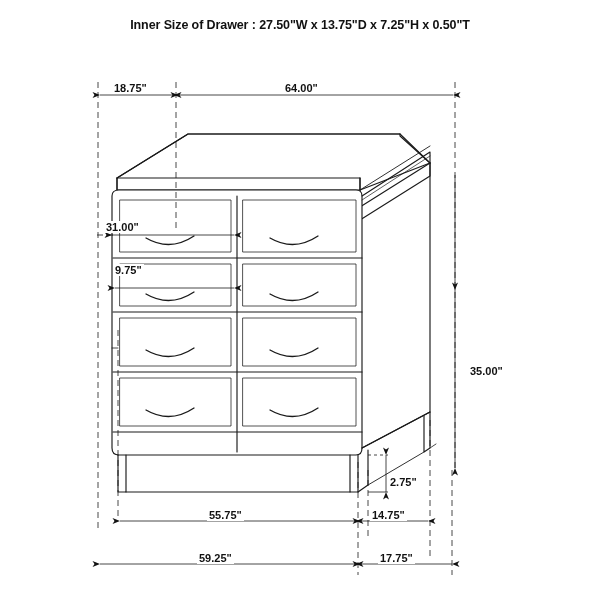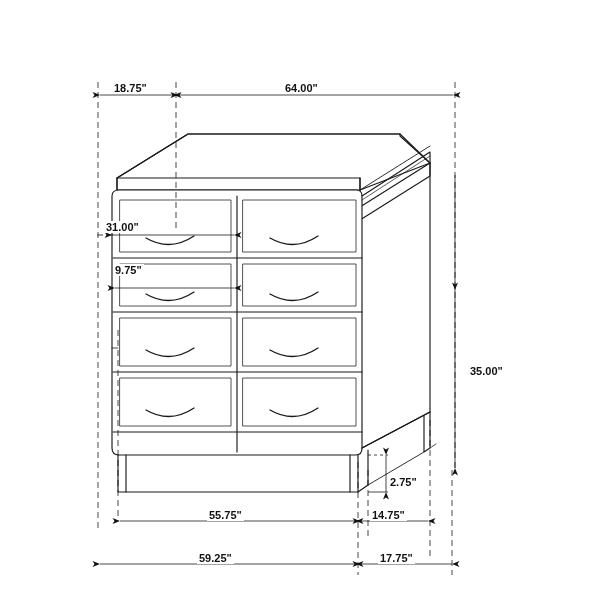--- a/index.html
+++ b/index.html
@@ -44,20 +44,21 @@
     padding: 0 2px;
     white-space: nowrap;
     line-height: 12px;
   }
 </style>
 </head>
 <body>
 
 <div id="stage">
 
+  <div id="title">Inner Size of Drawer : 27.50"W x 13.75"D x 7.25"H x 0.50"T</div>
 
   <svg width="600" height="600" viewBox="0 0 600 600">
     <defs>
       <marker id="arrL" markerWidth="9" markerHeight="9" refX="8" refY="4.5" orient="auto" markerUnits="userSpaceOnUse">
         <path d="M8,4.5 L0.5,1.5 L2.5,4.5 L0.5,7.5 Z" fill="#111"></path>
       </marker>
       <marker id="arrR" markerWidth="9" markerHeight="9" refX="1" refY="4.5" orient="auto" markerUnits="userSpaceOnUse">
         <path d="M1,4.5 L8.5,1.5 L6.5,4.5 L8.5,7.5 Z" fill="#111"></path>
       </marker>
     </defs>

